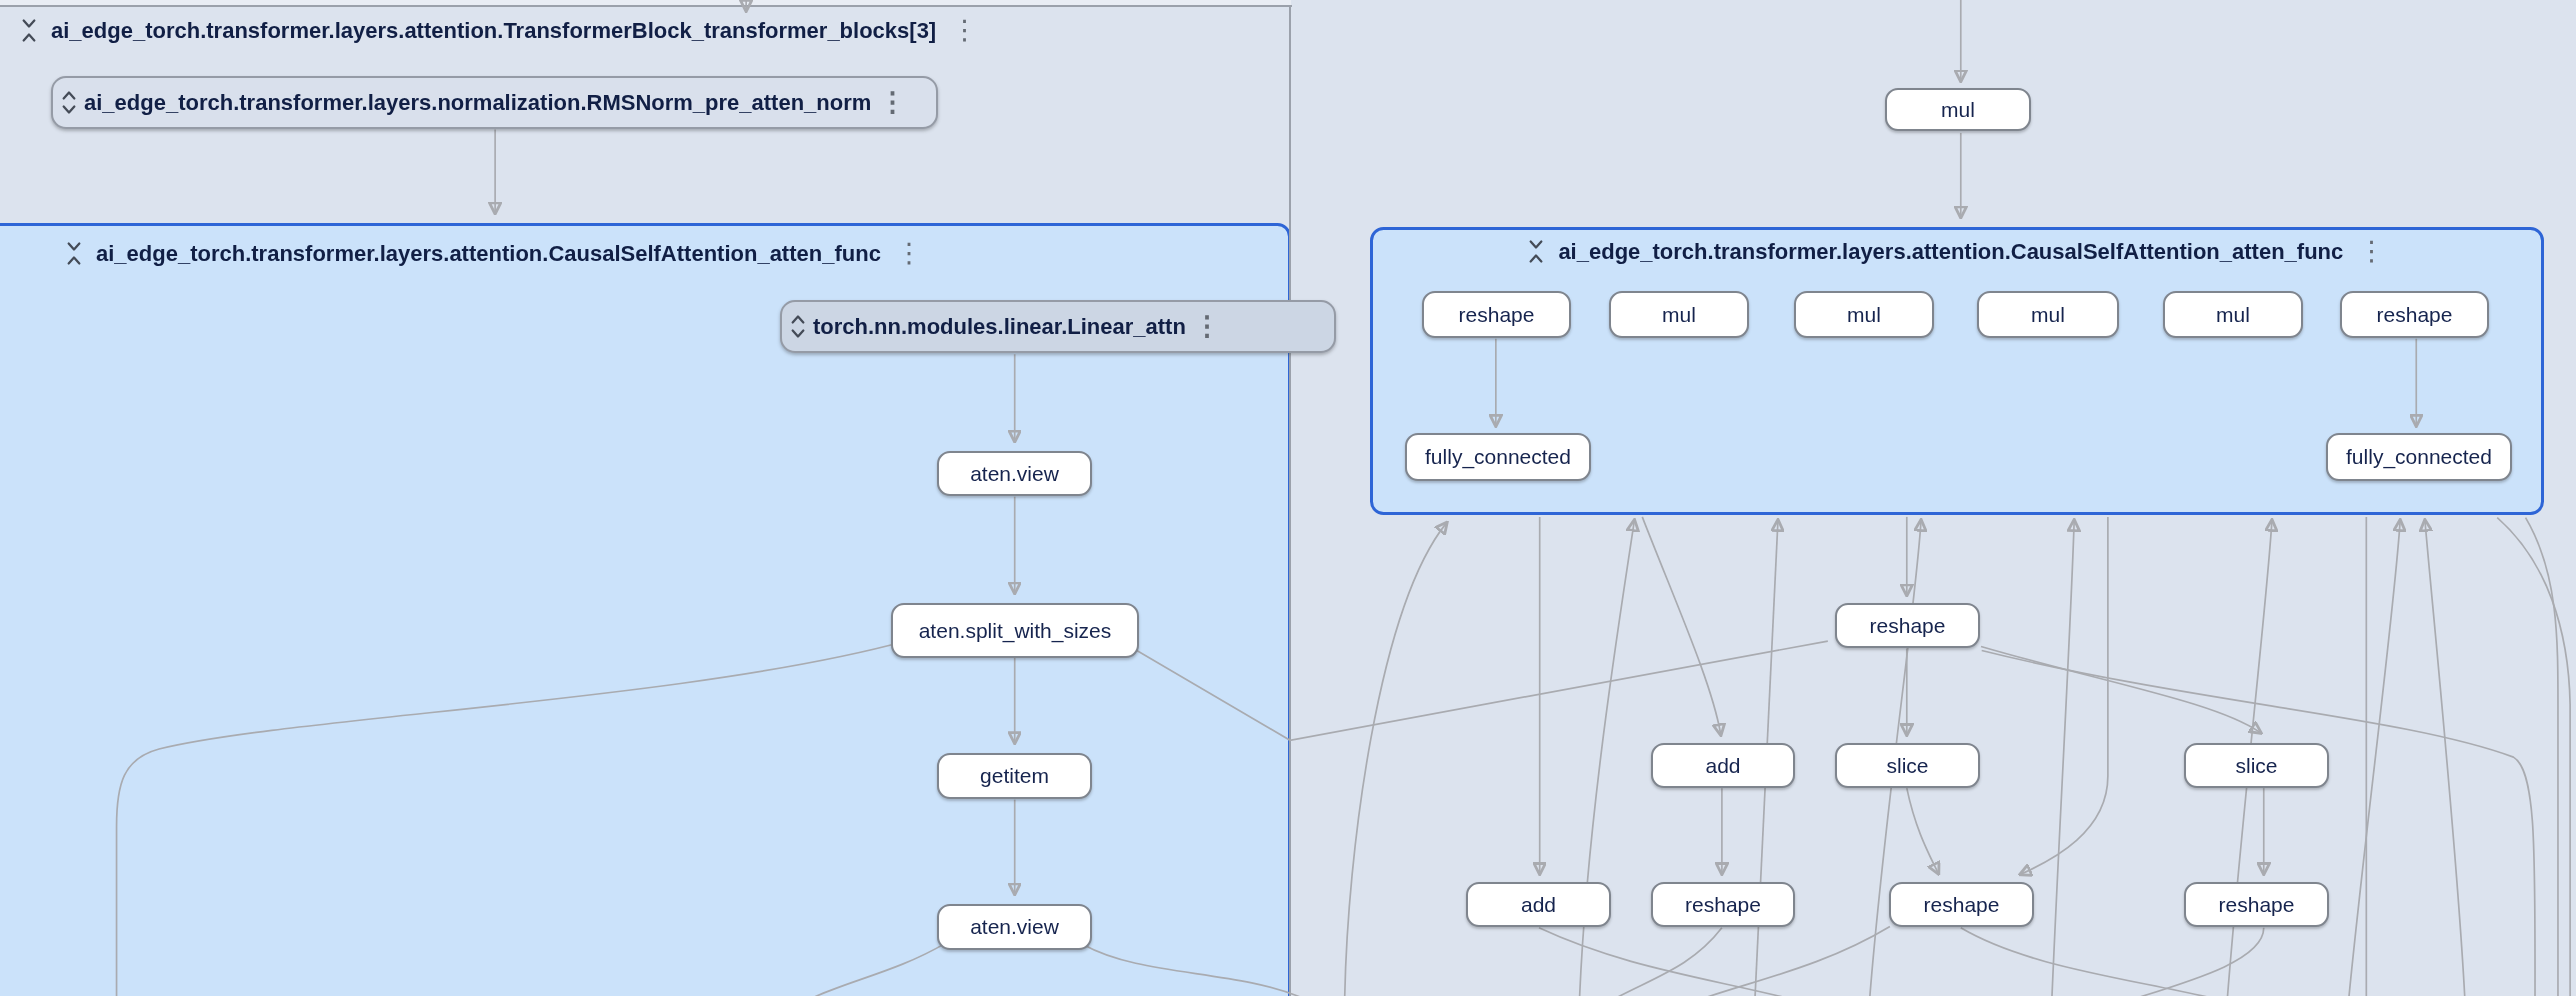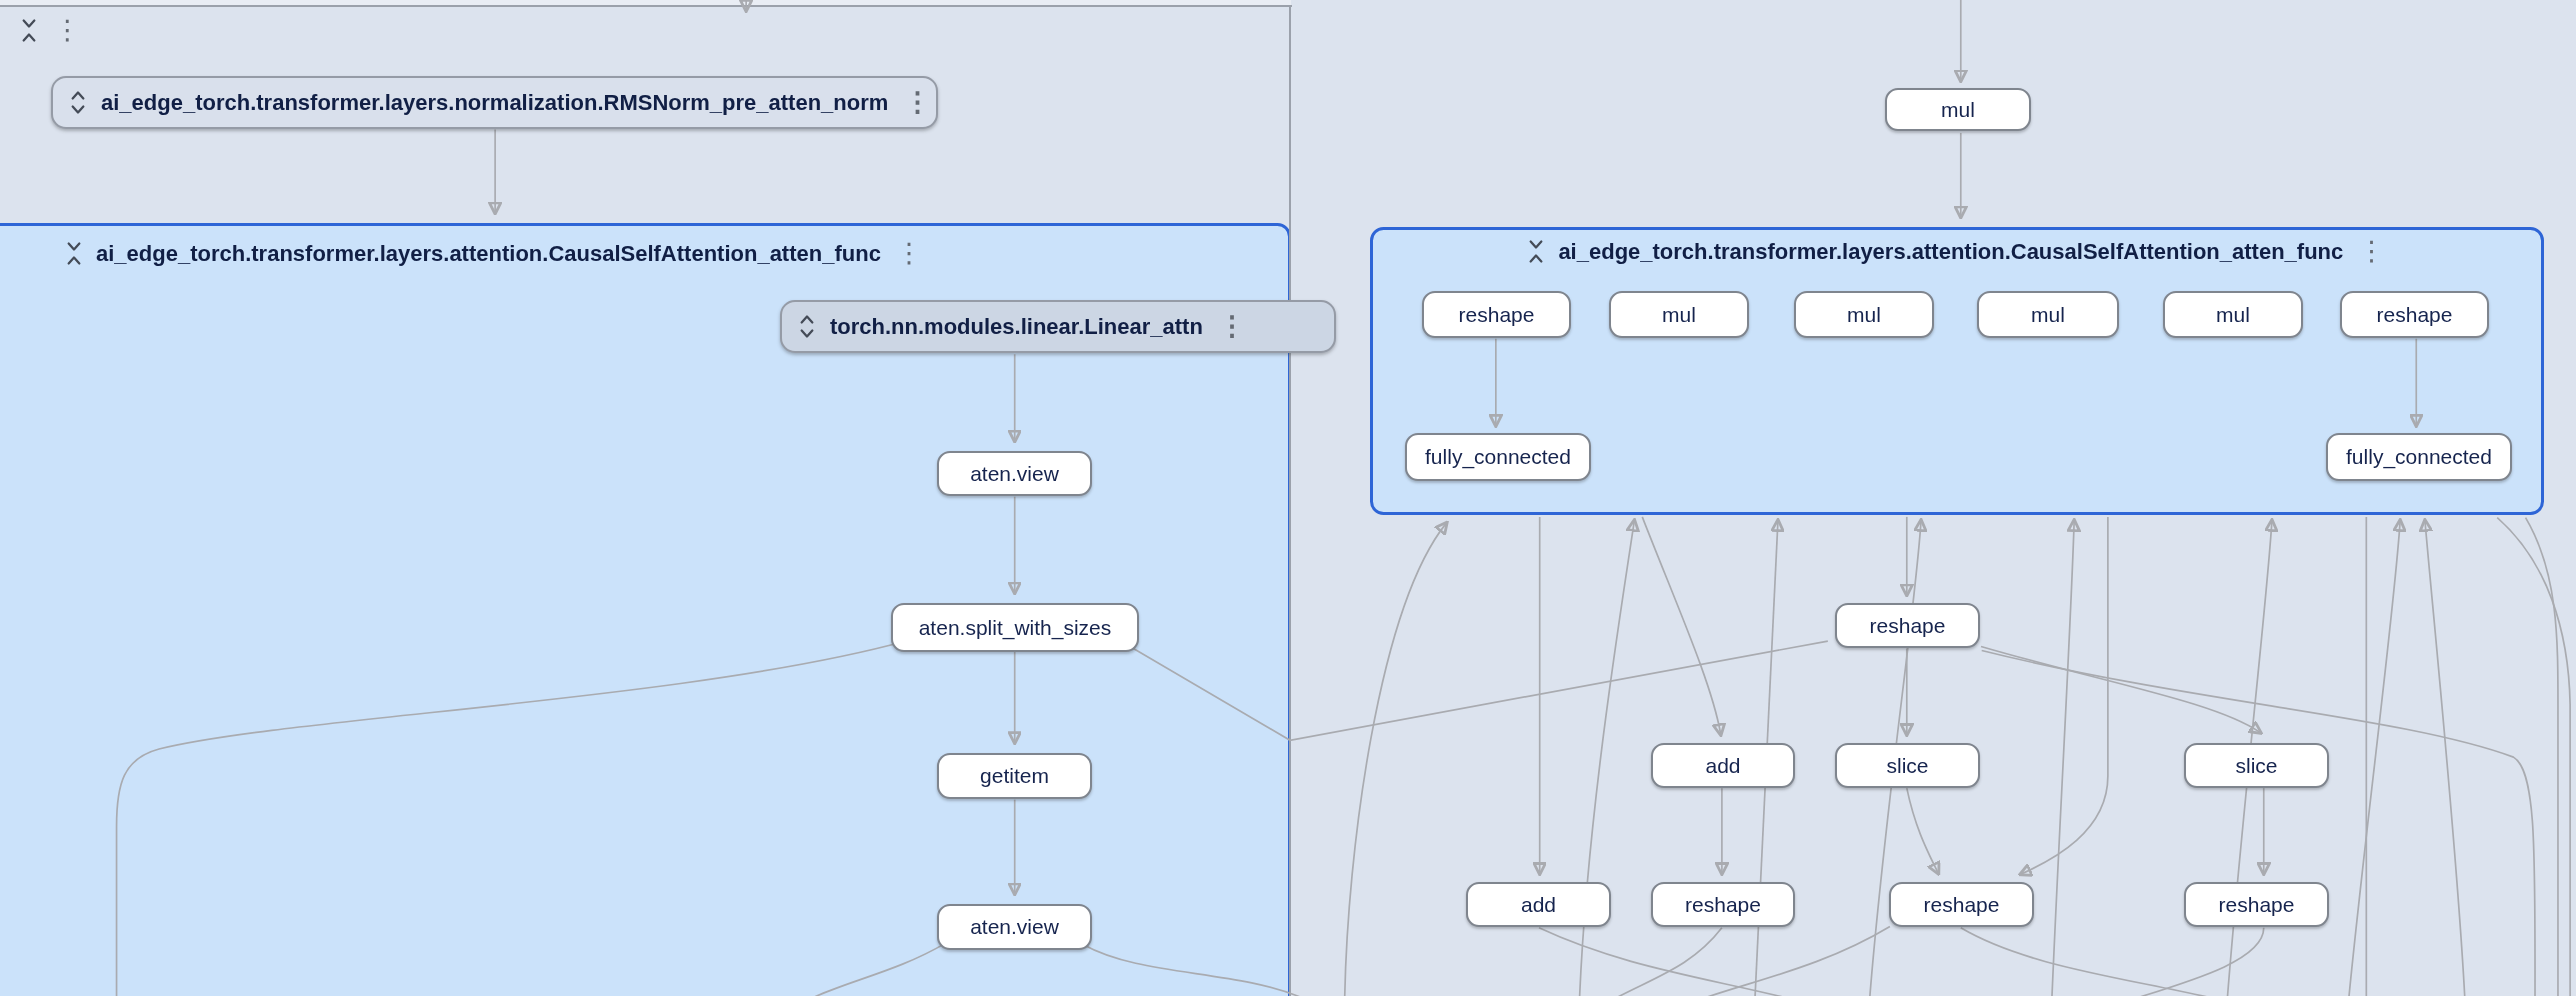--- a/index.html
+++ b/index.html
@@ -17,21 +17,21 @@
   .attn-right{left:1370px;top:227px;width:1174px;height:288px;}
 
   
   .panel-header{position:absolute;display:flex;align-items:center;gap:12px;height:31px;}
   .hdr-title{font-size:22px;font-weight:700;color:#111f45;white-space:nowrap;}
   .kebab{font-size:27px;color:#646a73;line-height:1;user-select:none;padding:0 2.7px;cursor:pointer;}
   .chev-icon{display:flex;align-items:center;cursor:pointer;}
   .chev-icon svg{display:block;}
 
   
-  .group-node{position:absolute;display:flex;align-items:center;gap:13px;padding:0 15px;
+  .group-node{position:absolute;display:flex;align-items:center;gap:5px;padding:0 6px;
               border:2px solid #959ba6;border-radius:15px;box-sizing:border-box;
               box-shadow:0 2px 3.4px rgba(60,64,67,.35);
               font-size:22px;font-weight:700;color:#111f45;white-space:nowrap;}
   .rmsnorm{left:51px;top:76px;width:887px;height:53px;background:#d9e0ec;}
   .linear{left:780px;top:300px;width:556px;height:53px;background:#ccd6e4;}
 
   
   .op{position:absolute;display:flex;align-items:center;justify-content:center;
       background:#ffffff;border:2px solid #7f858e;border-radius:13px;box-sizing:border-box;
       box-shadow:0 2px 2.7px rgba(60,64,67,.3);font-size:21px;color:#16244e;white-space:nowrap;cursor:pointer;}
@@ -99,20 +99,21 @@
     <path d="M3354 1375 C3354 1422 3252 1452 3162 1480"></path>
   </svg>
 
   <div class="panel-header" style="left:19px;top:15px;">
     <span class="chev-icon">
       <svg width="20" height="27" viewBox="0 0 30 40" stroke="#444b57" stroke-width="3.4" fill="none" stroke-linecap="round" stroke-linejoin="round">
         <polyline points="7,5 15,14 23,5"></polyline>
           <polyline points="7,35 15,26 23,35"></polyline>
       </svg>
     </span>
+    <span class="hdr-title">ai_edge_torch.transformer.layers.attention.TransformerBlock_transformer_blocks[3]</span>
     <span class="kebab">⋮</span>
   </div>
 
   <div class="group-node rmsnorm">
     <span class="chev-icon">
       <svg width="20" height="27" viewBox="0 0 30 40" stroke="#444b57" stroke-width="3.4" fill="none" stroke-linecap="round" stroke-linejoin="round">
         <polyline points="7,14 15,5 23,14"></polyline>
           <polyline points="7,26 15,35 23,26"></polyline>
       </svg>
     </span>
@@ -147,21 +148,21 @@
       <svg width="20" height="27" viewBox="0 0 30 40" stroke="#444b57" stroke-width="3.4" fill="none" stroke-linecap="round" stroke-linejoin="round">
         <polyline points="7,5 15,14 23,5"></polyline>
           <polyline points="7,35 15,26 23,35"></polyline>
       </svg>
     </span>
     <span class="hdr-title">ai_edge_torch.transformer.layers.attention.CausalSelfAttention_atten_func</span>
     <span class="kebab">⋮</span>
   </div>
 
   <div class="op" style="left:937px;top:451px;width:155px;height:45px;">aten.view</div>
-  <div class="op" style="left:891px;top:603px;width:248px;height:49px;">aten.split_with_sizes</div>
+  <div class="op" style="left:891px;top:603px;width:248px;height:55px;">aten.split_with_sizes</div>
   <div class="op" style="left:937px;top:753px;width:155px;height:46px;">getitem</div>
   <div class="op" style="left:937px;top:904px;width:155px;height:46px;">aten.view</div>
 
   <div class="op" style="left:1885px;top:88px;width:146px;height:43px;">mul</div>
 
   <div class="op" style="left:1422px;top:291px;width:149px;height:47px;">reshape</div>
   <div class="op" style="left:1609px;top:291px;width:140px;height:47px;">mul</div>
   <div class="op" style="left:1794px;top:291px;width:140px;height:47px;">mul</div>
   <div class="op" style="left:1977px;top:291px;width:142px;height:47px;">mul</div>
   <div class="op" style="left:2163px;top:291px;width:140px;height:47px;">mul</div>

